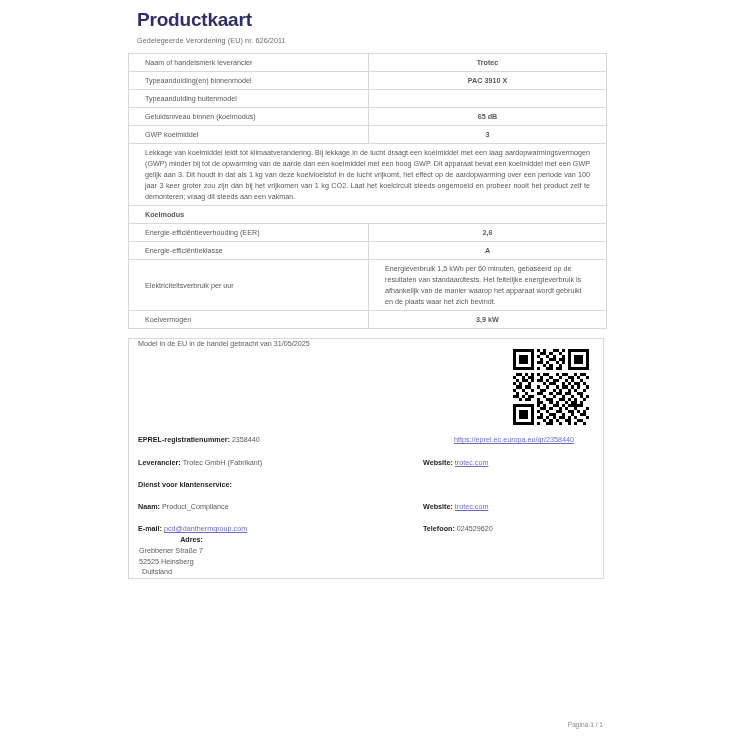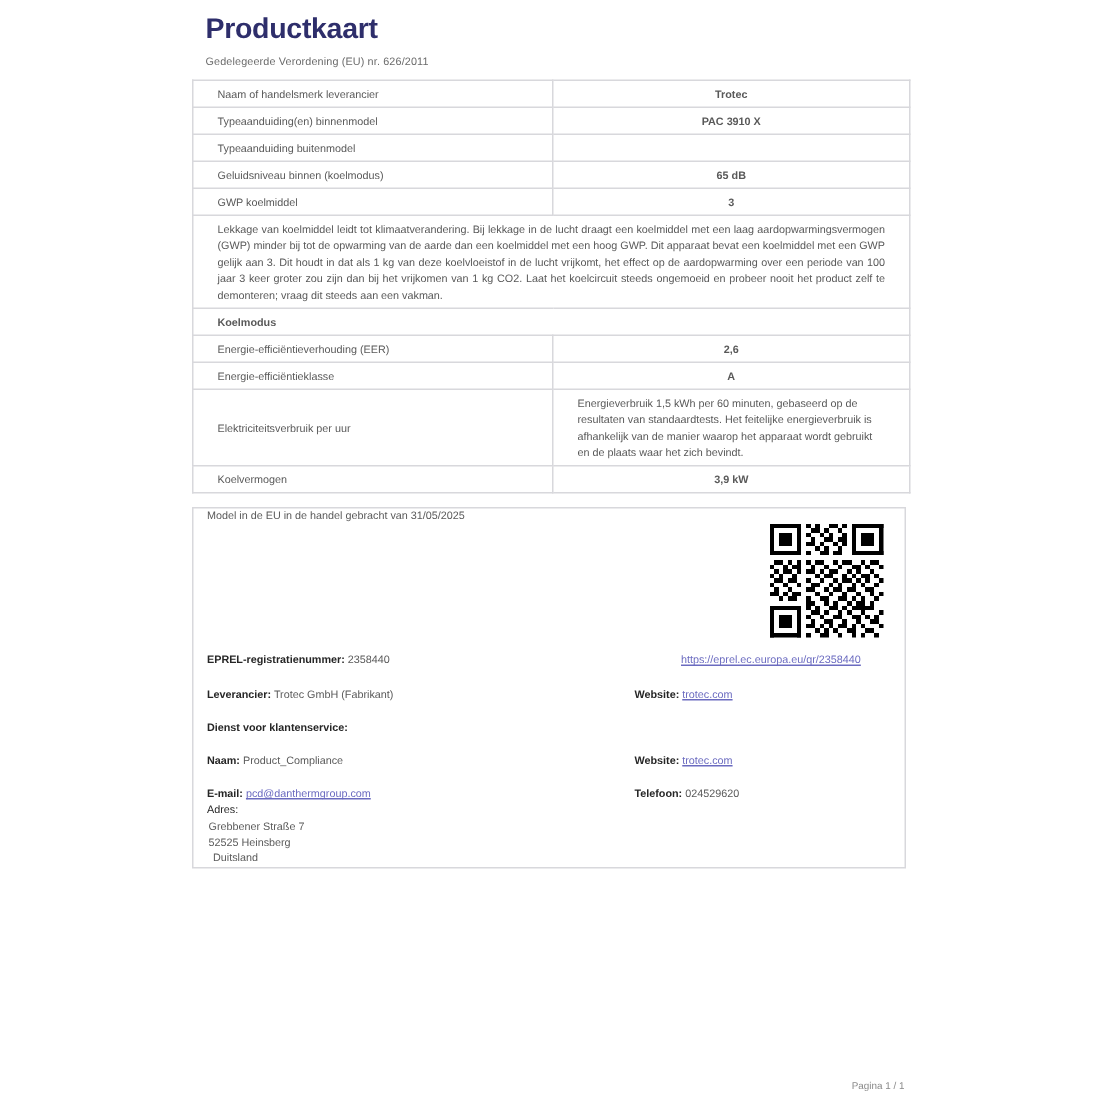--- a/index.html
+++ b/index.html
@@ -135,21 +135,21 @@
     white-space: nowrap;
     margin-left: 31px;
   }
   .addr-block {
     position: absolute;
     left: 9px;
     top: 196px;
     line-height: 10.8px;
     color: #5a5a5a;
   }
-  .addr-block .hd { font-weight: normal; color: #262626; }
+  .addr-block .hd { font-weight: bold; color: #262626; text-align: right; }
   .addr-block .ln { padding-left: 1px; }
 
   
   .footer {
     position: absolute;
     left: 128px;
     top: 721px;
     width: 478px;
     text-align: right;
     font-size: 6.6px;

